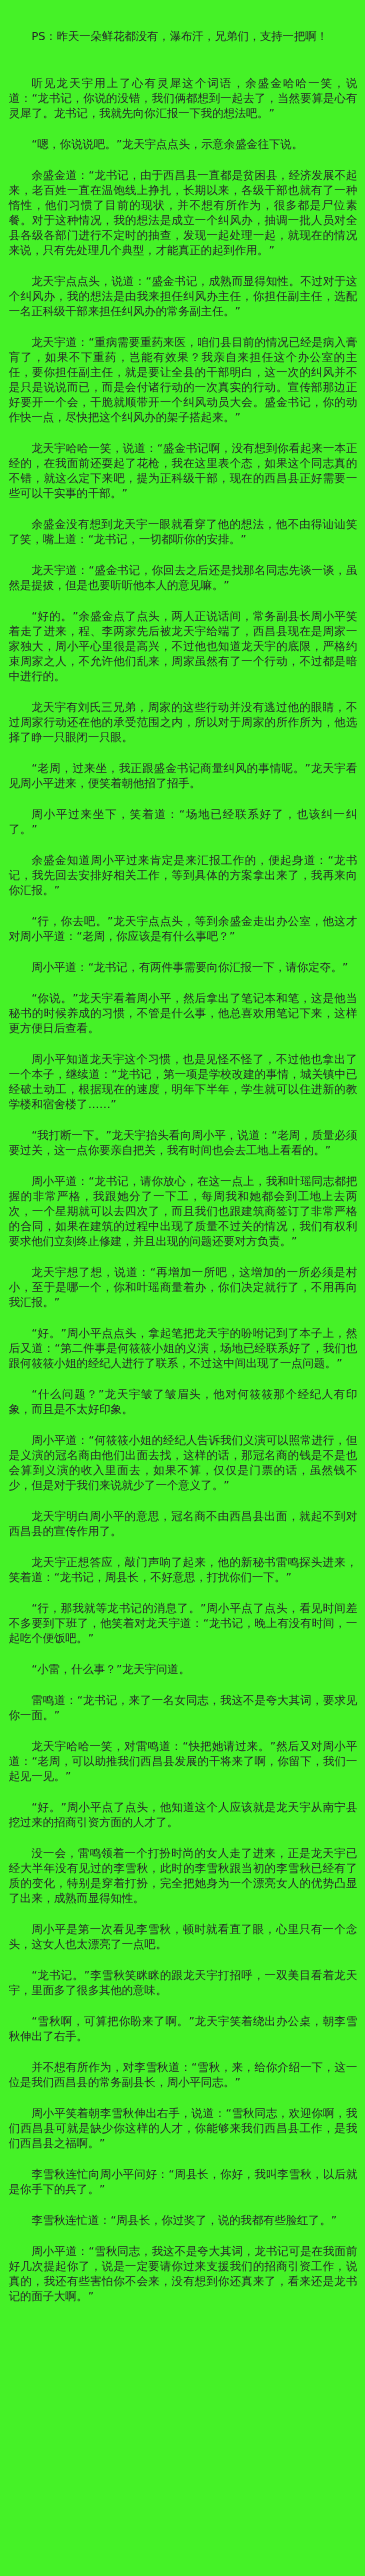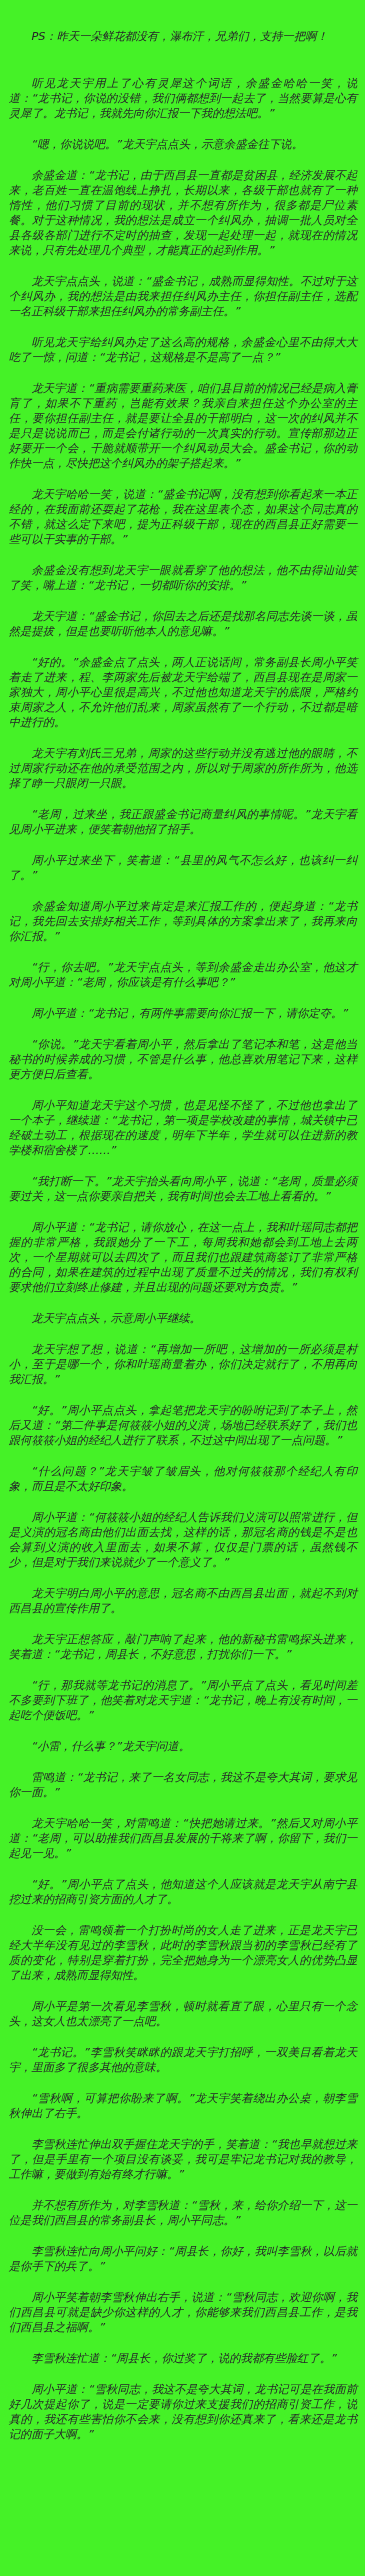--- a/index.html
+++ b/index.html
@@ -20,69 +20,65 @@
     font-family: "DejaVu Sans", "Liberation Sans", sans-serif;
     font-size: 11.3px;
     line-height: 15px;
     color: var(--page-fg, #26232a);
     text-align: justify;
     word-break: break-all;
   }
   .reader-page p {
     margin: 0 0 16px 0;
     text-indent: 2em;
-    font-style: italic;
   }
   .reader-page p.ps-note {
     margin-bottom: 32px;
   }
 </style>
 </head>
 <body style="--page-bg: #45f227; --page-fg: #26232a;">
 
 <div class="reader-page">
   <div id="paragraph-container">
       <p class="ps-note">PS：昨天一朵鲜花都没有，瀑布汗，兄弟们，支持一把啊！</p>
       <p>听见龙天宇用上了心有灵犀这个词语，余盛金哈哈一笑，说道：“龙书记，你说的没错，我们俩都想到一起去了，当然要算是心有灵犀了。龙书记，我就先向你汇报一下我的想法吧。”</p>
       <p>“嗯，你说说吧。”龙天宇点点头，示意余盛金往下说。</p>
       <p>余盛金道：“龙书记，由于西昌县一直都是贫困县，经济发展不起来，老百姓一直在温饱线上挣扎，长期以来，各级干部也就有了一种惰性，他们习惯了目前的现状，并不想有所作为，很多都是尸位素餐。对于这种情况，我的想法是成立一个纠风办，抽调一批人员对全县各级各部门进行不定时的抽查，发现一起处理一起，就现在的情况来说，只有先处理几个典型，才能真正的起到作用。”</p>
       <p>龙天宇点点头，说道：“盛金书记，成熟而显得知性。不过对于这个纠风办，我的想法是由我来担任纠风办主任，你担任副主任，选配一名正科级干部来担任纠风办的常务副主任。”</p>
-      <p>听见龙天宇给纠风办定了这么高的规格，余盛金心里不由得大大吃了一惊，问道：“龙书记，这规格是不是高了一点？”</p>
       <p>龙天宇道：“重病需要重药来医，咱们县目前的情况已经是病入膏肓了，如果不下重药，岂能有效果？我亲自来担任这个办公室的主任，要你担任副主任，就是要让全县的干部明白，这一次的纠风并不是只是说说而已，而是会付诸行动的一次真实的行动。宣传部那边正好要开一个会，干脆就顺带开一个纠风动员大会。盛金书记，你的动作快一点，尽快把这个纠风办的架子搭起来。”</p>
       <p>龙天宇哈哈一笑，说道：“盛金书记啊，没有想到你看起来一本正经的，在我面前还耍起了花枪，我在这里表个态，如果这个同志真的不错，就这么定下来吧，提为正科级干部，现在的西昌县正好需要一些可以干实事的干部。”</p>
       <p>余盛金没有想到龙天宇一眼就看穿了他的想法，他不由得讪讪笑了笑，嘴上道：“龙书记，一切都听你的安排。”</p>
       <p>龙天宇道：“盛金书记，你回去之后还是找那名同志先谈一谈，虽然是提拔，但是也要听听他本人的意见嘛。”</p>
       <p>“好的。”余盛金点了点头，两人正说话间，常务副县长周小平笑着走了进来，程、李两家先后被龙天宇给端了，西昌县现在是周家一家独大，周小平心里很是高兴，不过他也知道龙天宇的底限，严格约束周家之人，不允许他们乱来，周家虽然有了一个行动，不过都是暗中进行的。</p>
       <p>龙天宇有刘氏三兄弟，周家的这些行动并没有逃过他的眼睛，不过周家行动还在他的承受范围之内，所以对于周家的所作所为，他选择了睁一只眼闭一只眼。</p>
       <p>“老周，过来坐，我正跟盛金书记商量纠风的事情呢。”龙天宇看见周小平进来，便笑着朝他招了招手。</p>
-      <p>周小平过来坐下，笑着道：“县里的风气不怎么好，也该纠一纠了。”</p>
+      <p>周小平过来坐下，笑着道：“场地已经联系好了，也该纠一纠了。”</p>
       <p>余盛金知道周小平过来肯定是来汇报工作的，便起身道：“龙书记，我先回去安排好相关工作，等到具体的方案拿出来了，我再来向你汇报。”</p>
       <p>“行，你去吧。”龙天宇点点头，等到余盛金走出办公室，他这才对周小平道：“老周，你应该是有什么事吧？”</p>
       <p>周小平道：“龙书记，有两件事需要向你汇报一下，请你定夺。”</p>
       <p>“你说。”龙天宇看着周小平，然后拿出了笔记本和笔，这是他当秘书的时候养成的习惯，不管是什么事，他总喜欢用笔记下来，这样更方便日后查看。</p>
       <p>周小平知道龙天宇这个习惯，也是见怪不怪了，不过他也拿出了一个本子，继续道：“龙书记，第一项是学校改建的事情，城关镇中已经破土动工，根据现在的速度，明年下半年，学生就可以住进新的教学楼和宿舍楼了……”</p>
       <p>“我打断一下。”龙天宇抬头看向周小平，说道：“老周，质量必须要过关，这一点你要亲自把关，我有时间也会去工地上看看的。”</p>
       <p>周小平道：“龙书记，请你放心，在这一点上，我和叶瑶同志都把握的非常严格，我跟她分了一下工，每周我和她都会到工地上去两次，一个星期就可以去四次了，而且我们也跟建筑商签订了非常严格的合同，如果在建筑的过程中出现了质量不过关的情况，我们有权利要求他们立刻终止修建，并且出现的问题还要对方负责。”</p>
-      <p>龙天宇点点头，示意周小平继续。</p>
       <p>龙天宇想了想，说道：“再增加一所吧，这增加的一所必须是村小，至于是哪一个，你和叶瑶商量着办，你们决定就行了，不用再向我汇报。”</p>
       <p>“好。”周小平点点头，拿起笔把龙天宇的吩咐记到了本子上，然后又道：“第二件事是何筱筱小姐的义演，场地已经联系好了，我们也跟何筱筱小姐的经纪人进行了联系，不过这中间出现了一点问题。”</p>
       <p>“什么问题？”龙天宇皱了皱眉头，他对何筱筱那个经纪人有印象，而且是不太好印象。</p>
       <p>周小平道：“何筱筱小姐的经纪人告诉我们义演可以照常进行，但是义演的冠名商由他们出面去找，这样的话，那冠名商的钱是不是也会算到义演的收入里面去，如果不算，仅仅是门票的话，虽然钱不少，但是对于我们来说就少了一个意义了。”</p>
       <p>龙天宇明白周小平的意思，冠名商不由西昌县出面，就起不到对西昌县的宣传作用了。</p>
       <p>龙天宇正想答应，敲门声响了起来，他的新秘书雷鸣探头进来，笑着道：“龙书记，周县长，不好意思，打扰你们一下。”</p>
       <p>“行，那我就等龙书记的消息了。”周小平点了点头，看见时间差不多要到下班了，他笑着对龙天宇道：“龙书记，晚上有没有时间，一起吃个便饭吧。”</p>
       <p>“小雷，什么事？”龙天宇问道。</p>
       <p>雷鸣道：“龙书记，来了一名女同志，我这不是夸大其词，要求见你一面。”</p>
       <p>龙天宇哈哈一笑，对雷鸣道：“快把她请过来。”然后又对周小平道：“老周，可以助推我们西昌县发展的干将来了啊，你留下，我们一起见一见。”</p>
       <p>“好。”周小平点了点头，他知道这个人应该就是龙天宇从南宁县挖过来的招商引资方面的人才了。</p>
       <p>没一会，雷鸣领着一个打扮时尚的女人走了进来，正是龙天宇已经大半年没有见过的李雪秋，此时的李雪秋跟当初的李雪秋已经有了质的变化，特别是穿着打扮，完全把她身为一个漂亮女人的优势凸显了出来，成熟而显得知性。</p>
       <p>周小平是第一次看见李雪秋，顿时就看直了眼，心里只有一个念头，这女人也太漂亮了一点吧。</p>
       <p>“龙书记。”李雪秋笑眯眯的跟龙天宇打招呼，一双美目看着龙天宇，里面多了很多其他的意味。</p>
       <p>“雪秋啊，可算把你盼来了啊。”龙天宇笑着绕出办公桌，朝李雪秋伸出了右手。</p>
-      <p>李雪秋连忙伸出双手握住龙天宇的手，笑着道：“我也早就想过来了，但是手里有一个项目没有谈妥，我可是牢记龙书记对我的教导，工作嘛，要做到有始有终才行嘛。”</p>
       <p>并不想有所作为，对李雪秋道：“雪秋，来，给你介绍一下，这一位是我们西昌县的常务副县长，周小平同志。”</p>
+      <p>周小平笑着朝李雪秋伸出右手，说道：“雪秋同志，欢迎你啊，我们西昌县可就是缺少你这样的人才，你能够来我们西昌县工作，是我们西昌县之福啊。”</p>
       <p>李雪秋连忙向周小平问好：“周县长，你好，我叫李雪秋，以后就是你手下的兵了。”</p>
-      <p>周小平笑着朝李雪秋伸出右手，说道：“雪秋同志，欢迎你啊，我们西昌县可就是缺少你这样的人才，你能够来我们西昌县工作，是我们西昌县之福啊。”</p>
       <p>李雪秋连忙道：“周县长，你过奖了，说的我都有些脸红了。”</p>
       <p>周小平道：“雪秋同志，我这不是夸大其词，龙书记可是在我面前好几次提起你了，说是一定要请你过来支援我们的招商引资工作，说真的，我还有些害怕你不会来，没有想到你还真来了，看来还是龙书记的面子大啊。”</p>
     </div>
 </div>
 
 
 </body></html>

